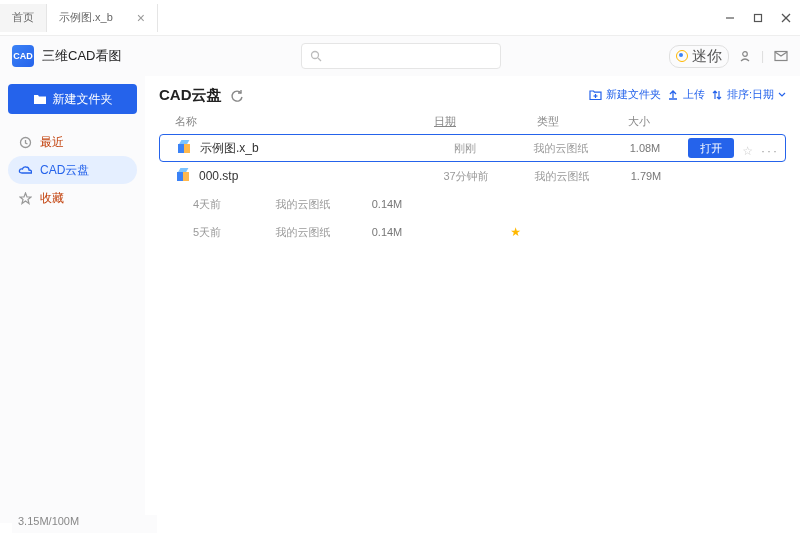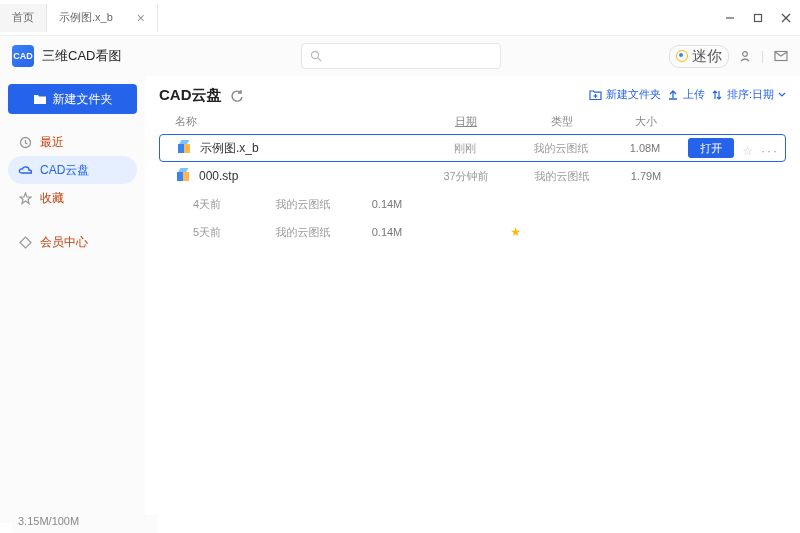--- a/index.html
+++ b/index.html
@@ -27,21 +27,21 @@
 .open-btn { background: #2563eb; color: #fff; border: none; border-radius: 4px; height: 30px; font-size: 12px; display: flex; align-items: center; justify-content: center; gap: 6px; margin-bottom: 14px; cursor: pointer; }
 .navitem { display: flex; align-items: center; gap: 8px; height: 28px; padding: 0 10px; border-radius: 14px; color: #c2410c; font-size: 12px; cursor: pointer; }
 .navitem.active { background: #e5efff; color: #2563eb; }
 .navicon { width: 14px; display: flex; justify-content: center; }
 
 .main { flex: 1; padding: 10px 14px 0 14px; }
 .pagetitle { font-weight: 700; font-size: 15px; color: #222; display: flex; align-items: center; gap: 8px; }
 .toolbar { display: flex; align-items: center; margin-top: -18px; justify-content: flex-end; gap: 6px; color: #2563eb; font-size: 11px; }
 .toolbar .t { display: flex; align-items: center; gap: 4px; cursor: pointer; }
 
-.table-head { display: flex; align-items: center; height: 26px; font-size: 11px; color: #888; margin-top: 6px; }
+.table-head { display: flex; align-items: center; height: 26px; font-size: 11px; color: #888; margin-top: 6px; gap: 7px; }
 .c-name { flex: 1; padding-left: 16px; }
 .c-date { width: 96px; text-align: center; text-decoration: underline; }
 .c-type { width: 96px; text-align: center; }
 .c-size { width: 72px; text-align: center; }
 .c-act  { width: 104px; }
 
 .row { display: flex; align-items: center; height: 28px; font-size: 12px; color: #555; border-radius: 4px; }
 .row.sel { border: 1px solid #2563eb; }
 .row .nm { flex: 1; display: flex; align-items: center; gap: 8px; padding-left: 16px; color: #333; }
 .row .dt, .row .tp { font-size: 11px; color: #999; }
@@ -147,28 +147,20 @@
     </div>
     <div class="navitem">
       <span class="navicon">
           <svg width="13" height="13">
             <path d="M6.5 1 L8 5 L12 5 L9 7.5 L10 11.5 L6.5 9 L3 11.5 L4 7.5 L1 5 L5 5 Z" fill="none" stroke="#999" stroke-width="1.2"></path>
           </svg>
         </span>
       <span>收藏</span>
     </div>
     <div style="height:16px"></div>
-    <div class="navitem">
-      <span class="navicon">
-          <svg width="13" height="13">
-            <path d="M6.5 1 L12 6.5 L6.5 12 L1 6.5 Z" fill="none" stroke="#999" stroke-width="1.2"></path>
-          </svg>
-        </span>
-      <span>会员中心</span>
-    </div>
   </div>
 
   <div class="main">
     <div class="pagetitle">
       <span>CAD云盘</span>
       <svg width="14" height="14">
           <path d="M11 4 A5 5 0 1 0 12 8" fill="none" stroke="#888" stroke-width="1.4"></path>
           <path d="M11 1 L11 4 L8 4" fill="none" stroke="#888" stroke-width="1.4"></path>
         </svg>
     </div>

